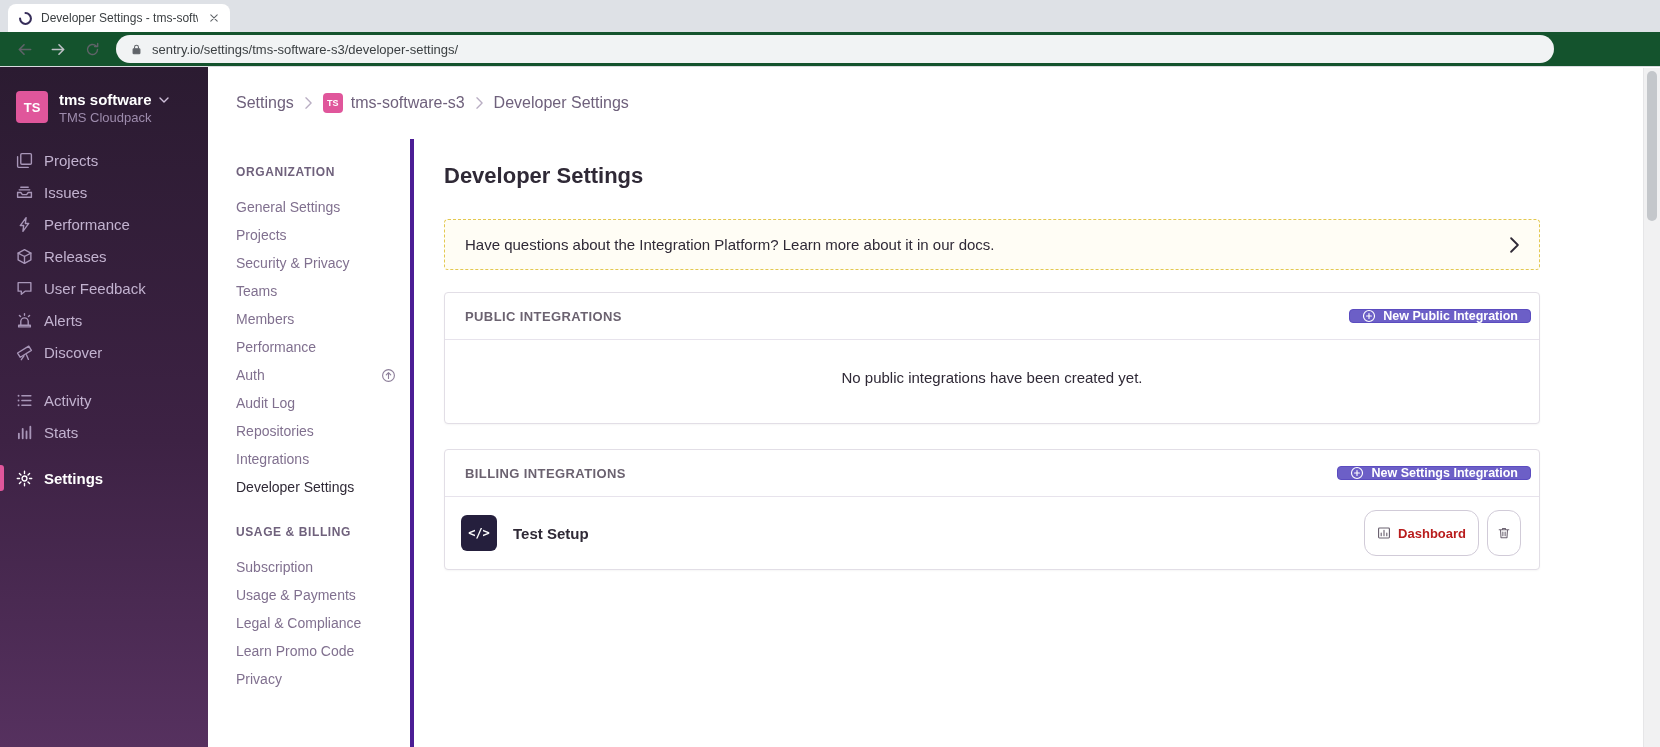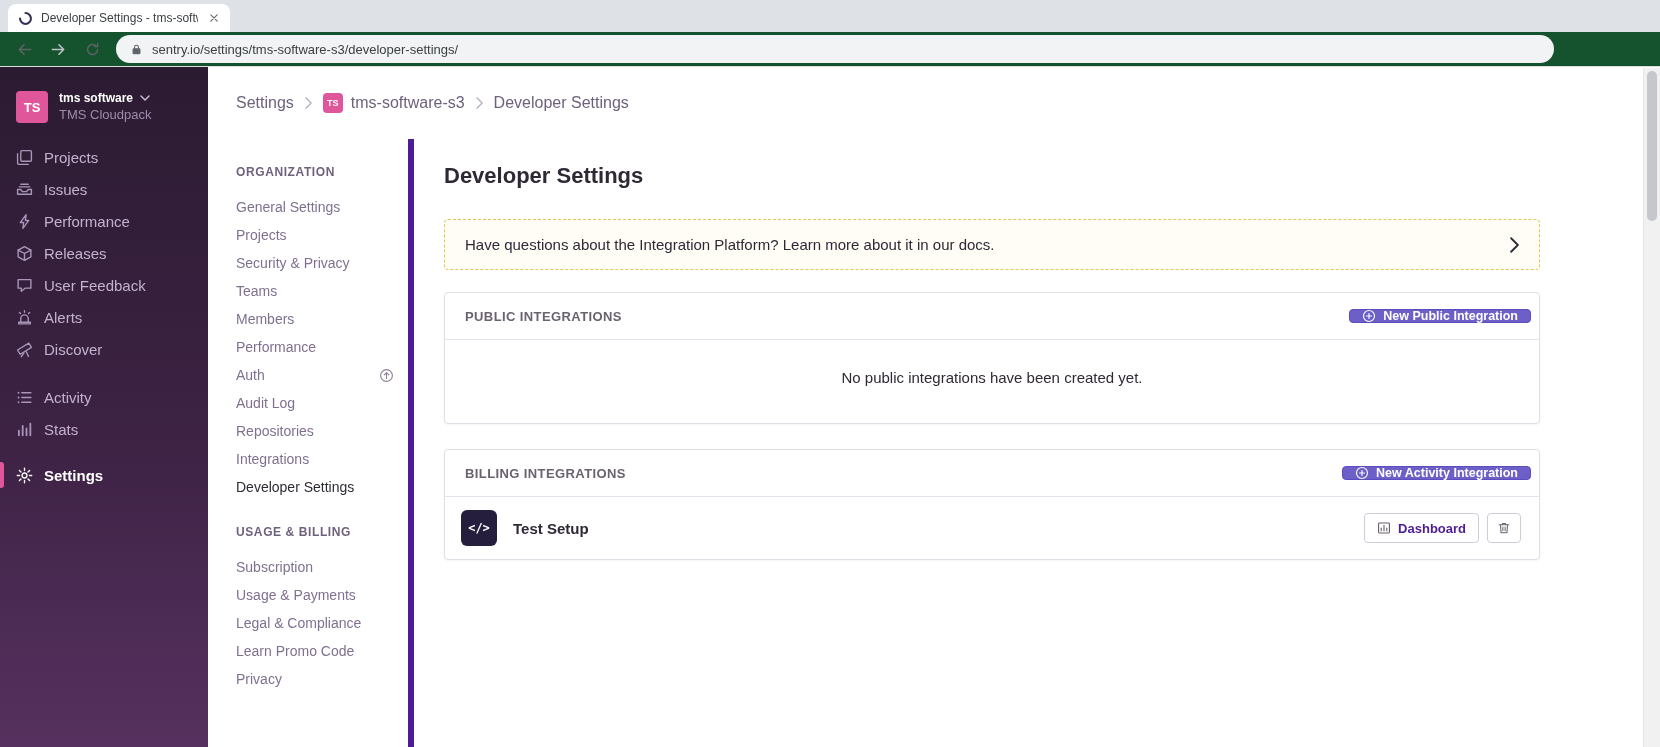--- a/index.html
+++ b/index.html
@@ -26,21 +26,21 @@
   
   .app { flex:1; display:flex; min-height:0; }
 
   
   .sidebar { width:208px; flex:none; padding-top:16px;
     background:linear-gradient(180deg,#2b1b31 0%,#3d2244 55%,#56315f 100%);
     color:#c2b2cf; display:flex; flex-direction:column; }
   .org-switcher { display:flex; align-items:flex-start; gap:11px; padding:8px 16px 18px 16px; cursor:pointer; }
   .org-avatar { width:32px; height:32px; border-radius:4px; background:#e0569b; color:#fff; font-weight:bold; font-size:13px; display:flex; align-items:center; justify-content:center; flex:none; }
   .org-meta { min-width:0; }
-  .org-name { font-size:12px; font-weight:bold; color:#fff; display:flex; align-items:center; gap:7px; white-space:nowrap; }
+  .org-name { font-size:15px; font-weight:bold; color:#fff; display:flex; align-items:center; gap:7px; white-space:nowrap; }
   .org-name .chev { color:#cfc0da; }
   .org-sub { font-size:13px; color:#9d8bac; margin-top:3px; white-space:nowrap; }
   .nav-item { height:32px; display:flex; align-items:center; gap:11px; padding:0 16px; font-size:15px; position:relative; cursor:pointer; white-space:nowrap; }
   .nav-item .nav-icon { width:17px; height:17px; color:#a896b8; display:flex; align-items:center; justify-content:center; flex:none; }
   .nav-item.active { color:#fff; font-weight:bold; }
   .nav-item.active .nav-icon { color:#fff; }
   .nav-item.active::before { content:""; position:absolute; left:0; top:3px; bottom:3px; width:4px; background:#e0569b; border-radius:0 3px 3px 0; }
   .nav-gap { height:16px; flex:none; }
   .nav-gap.lg { height:14px; }
 
@@ -48,21 +48,21 @@
   .workspace { flex:1; display:flex; flex-direction:column; min-width:0; background:#fff; }
   .breadcrumb-bar { height:72px; flex:none; display:flex; align-items:center; padding-left:28px; }
   .crumb { font-size:16px; color:#6f617c; text-decoration:none; display:flex; align-items:center; cursor:pointer; }
   .crumb.current { cursor:default; }
   .crumb-sep { color:#b9aec3; margin:0 11px; display:flex; align-items:center; }
   .crumb-avatar { width:20px; height:20px; border-radius:4px; background:#e0569b; color:#fff; font-size:9px; font-weight:bold; display:inline-flex; align-items:center; justify-content:center; margin-right:8px; flex:none; }
 
   .content-row { flex:1; display:flex; min-height:0; }
 
   
-  .settings-nav { width:206px; flex:none; border-right:6px solid #4c1d95; padding:26px 0 0 28px; overflow:hidden; }
+  .settings-nav { width:206px; flex:none; border-right:4px solid #4c1d95; padding:26px 0 0 28px; overflow:hidden; }
   .sn-section { margin-bottom:24px; }
   .sn-title { font-size:12px; font-weight:bold; color:#6f617c; letter-spacing:.6px; margin-bottom:14px; }
   .sn-item { height:28px; display:flex; align-items:center; font-size:14px; color:#80708f; padding-right:14px; cursor:pointer; white-space:nowrap; }
   .sn-item.active { color:#2f2936; }
   .sn-badge { margin-left:auto; color:#8d7f9a; display:flex; align-items:center; }
 
   
   .main { flex:1; padding:24px 120px 0 30px; overflow:hidden; }
   .page-title { font-size:22px; font-weight:bold; color:#2f2936; margin-bottom:30px; }
   .banner { background:#fffdf5; border:1px dashed #e3c850; border-radius:4px; height:51px; display:flex; align-items:center; padding:0 20px; margin-bottom:22px; cursor:pointer; }
@@ -73,21 +73,21 @@
   .panel-header { height:47px; display:flex; align-items:center; justify-content:space-between; padding:0 8px 0 20px; border-bottom:1px solid #e7e3ec; }
   .panel-title { font-size:13px; font-weight:bold; color:#6b6270; letter-spacing:.4px; }
   .btn-purple { height:14px; background:#6c5fc7; border:1px solid #5b4cc0; border-radius:4px; color:#fff; font-size:12.5px; font-weight:bold; display:flex; align-items:center; gap:7px; padding:0 12px; cursor:pointer; white-space:nowrap; }
   .btn-purple .bi { color:#fff; display:flex; }
   .panel-empty { padding:29px 0 37px; text-align:center; font-size:15px; color:#2f2936; }
 
   .integration-row { display:flex; align-items:center; padding:13px 18px 13px 16px; }
   .int-icon { width:36px; height:36px; background:#251f3d; border-radius:6px; color:#fff; font-family:"DejaVu Sans Mono", monospace; font-size:12px; font-weight:bold; display:flex; align-items:center; justify-content:center; flex:none; }
   .int-name { font-size:15px; font-weight:bold; color:#2f2936; margin-left:16px; flex:1; }
   .row-actions { display:flex; align-items:center; gap:8px; }
-  .btn-white { height:30px; background:#fff; border:1px solid #d1cbd8; border-radius:4px; color:#4c1d95; font-size:13px; font-weight:bold; display:flex; align-items:center; gap:7px; padding:0 12px; cursor:pointer; }
+  .btn-white { height:46px; background:#fff; border:1px solid #d1cbd8; border-radius:12px; color:#b91c1c; font-size:13px; font-weight:bold; display:flex; align-items:center; gap:7px; padding:0 12px; cursor:pointer; }
   .btn-white .bi { color:#6b6270; display:flex; }
   .btn-icon-only { width:34px; padding:0; justify-content:center; }
 
   
   .scrollbar { position:absolute; top:68px; bottom:0; right:0; width:17px; background:#f1f1f2; border-left:1px solid #e6e6e8; }
   .scroll-thumb { position:absolute; top:3px; left:3px; right:3px; height:150px; background:#c4c7cb; border-radius:7px; }
 </style>
 </head>
 <body>
 
@@ -449,21 +449,21 @@
 
         <div class="panel">
           <div class="panel-header">
             <span class="panel-title">BILLING INTEGRATIONS</span>
             <button class="btn-purple">
               <span class="bi">
                   <svg width="14" height="14">
                     <use href="#i-pluscircle"></use>
                   </svg>
                 </span>
-              <span>New Activity Integration</span>
+              <span>New Settings Integration</span>
             </button>
           </div>
           <div class="integration-row">
             <span class="int-icon">&lt;/&gt;</span>
             <span class="int-name">Test Setup</span>
             <span class="row-actions">
               <button class="btn-white">
                 <span class="bi">
                     <svg width="14" height="14">
                       <use href="#i-dashboard"></use>

